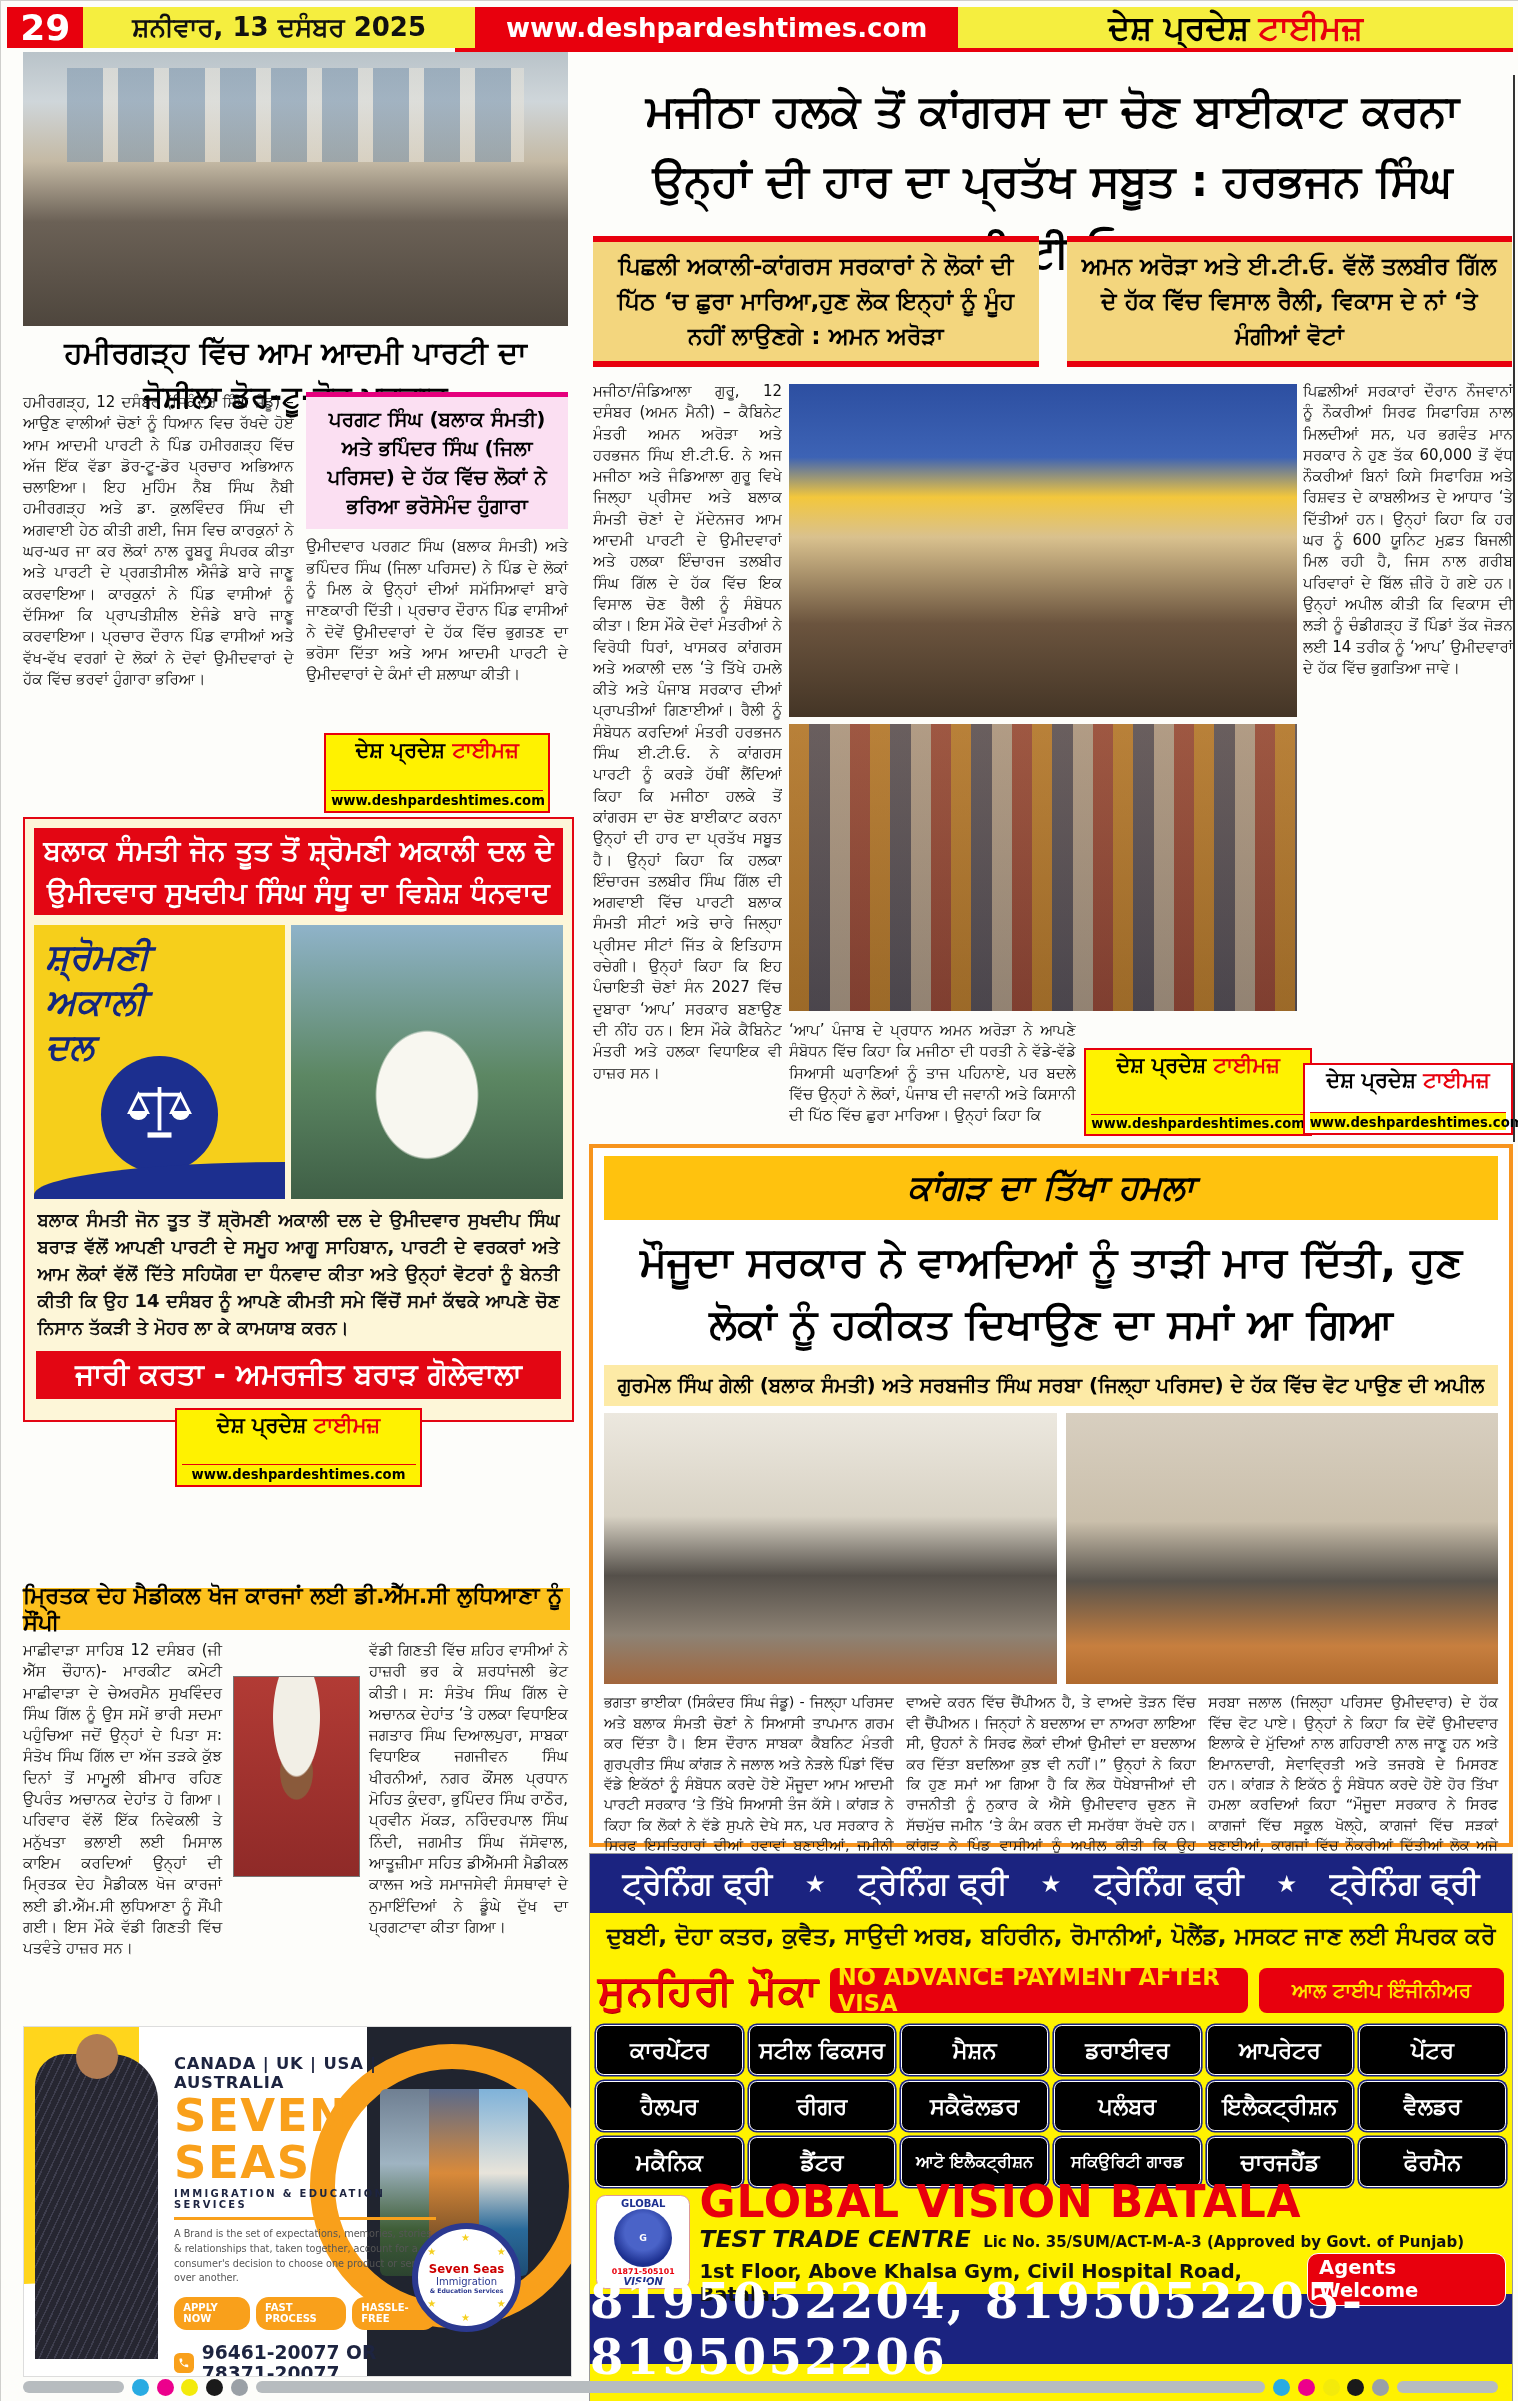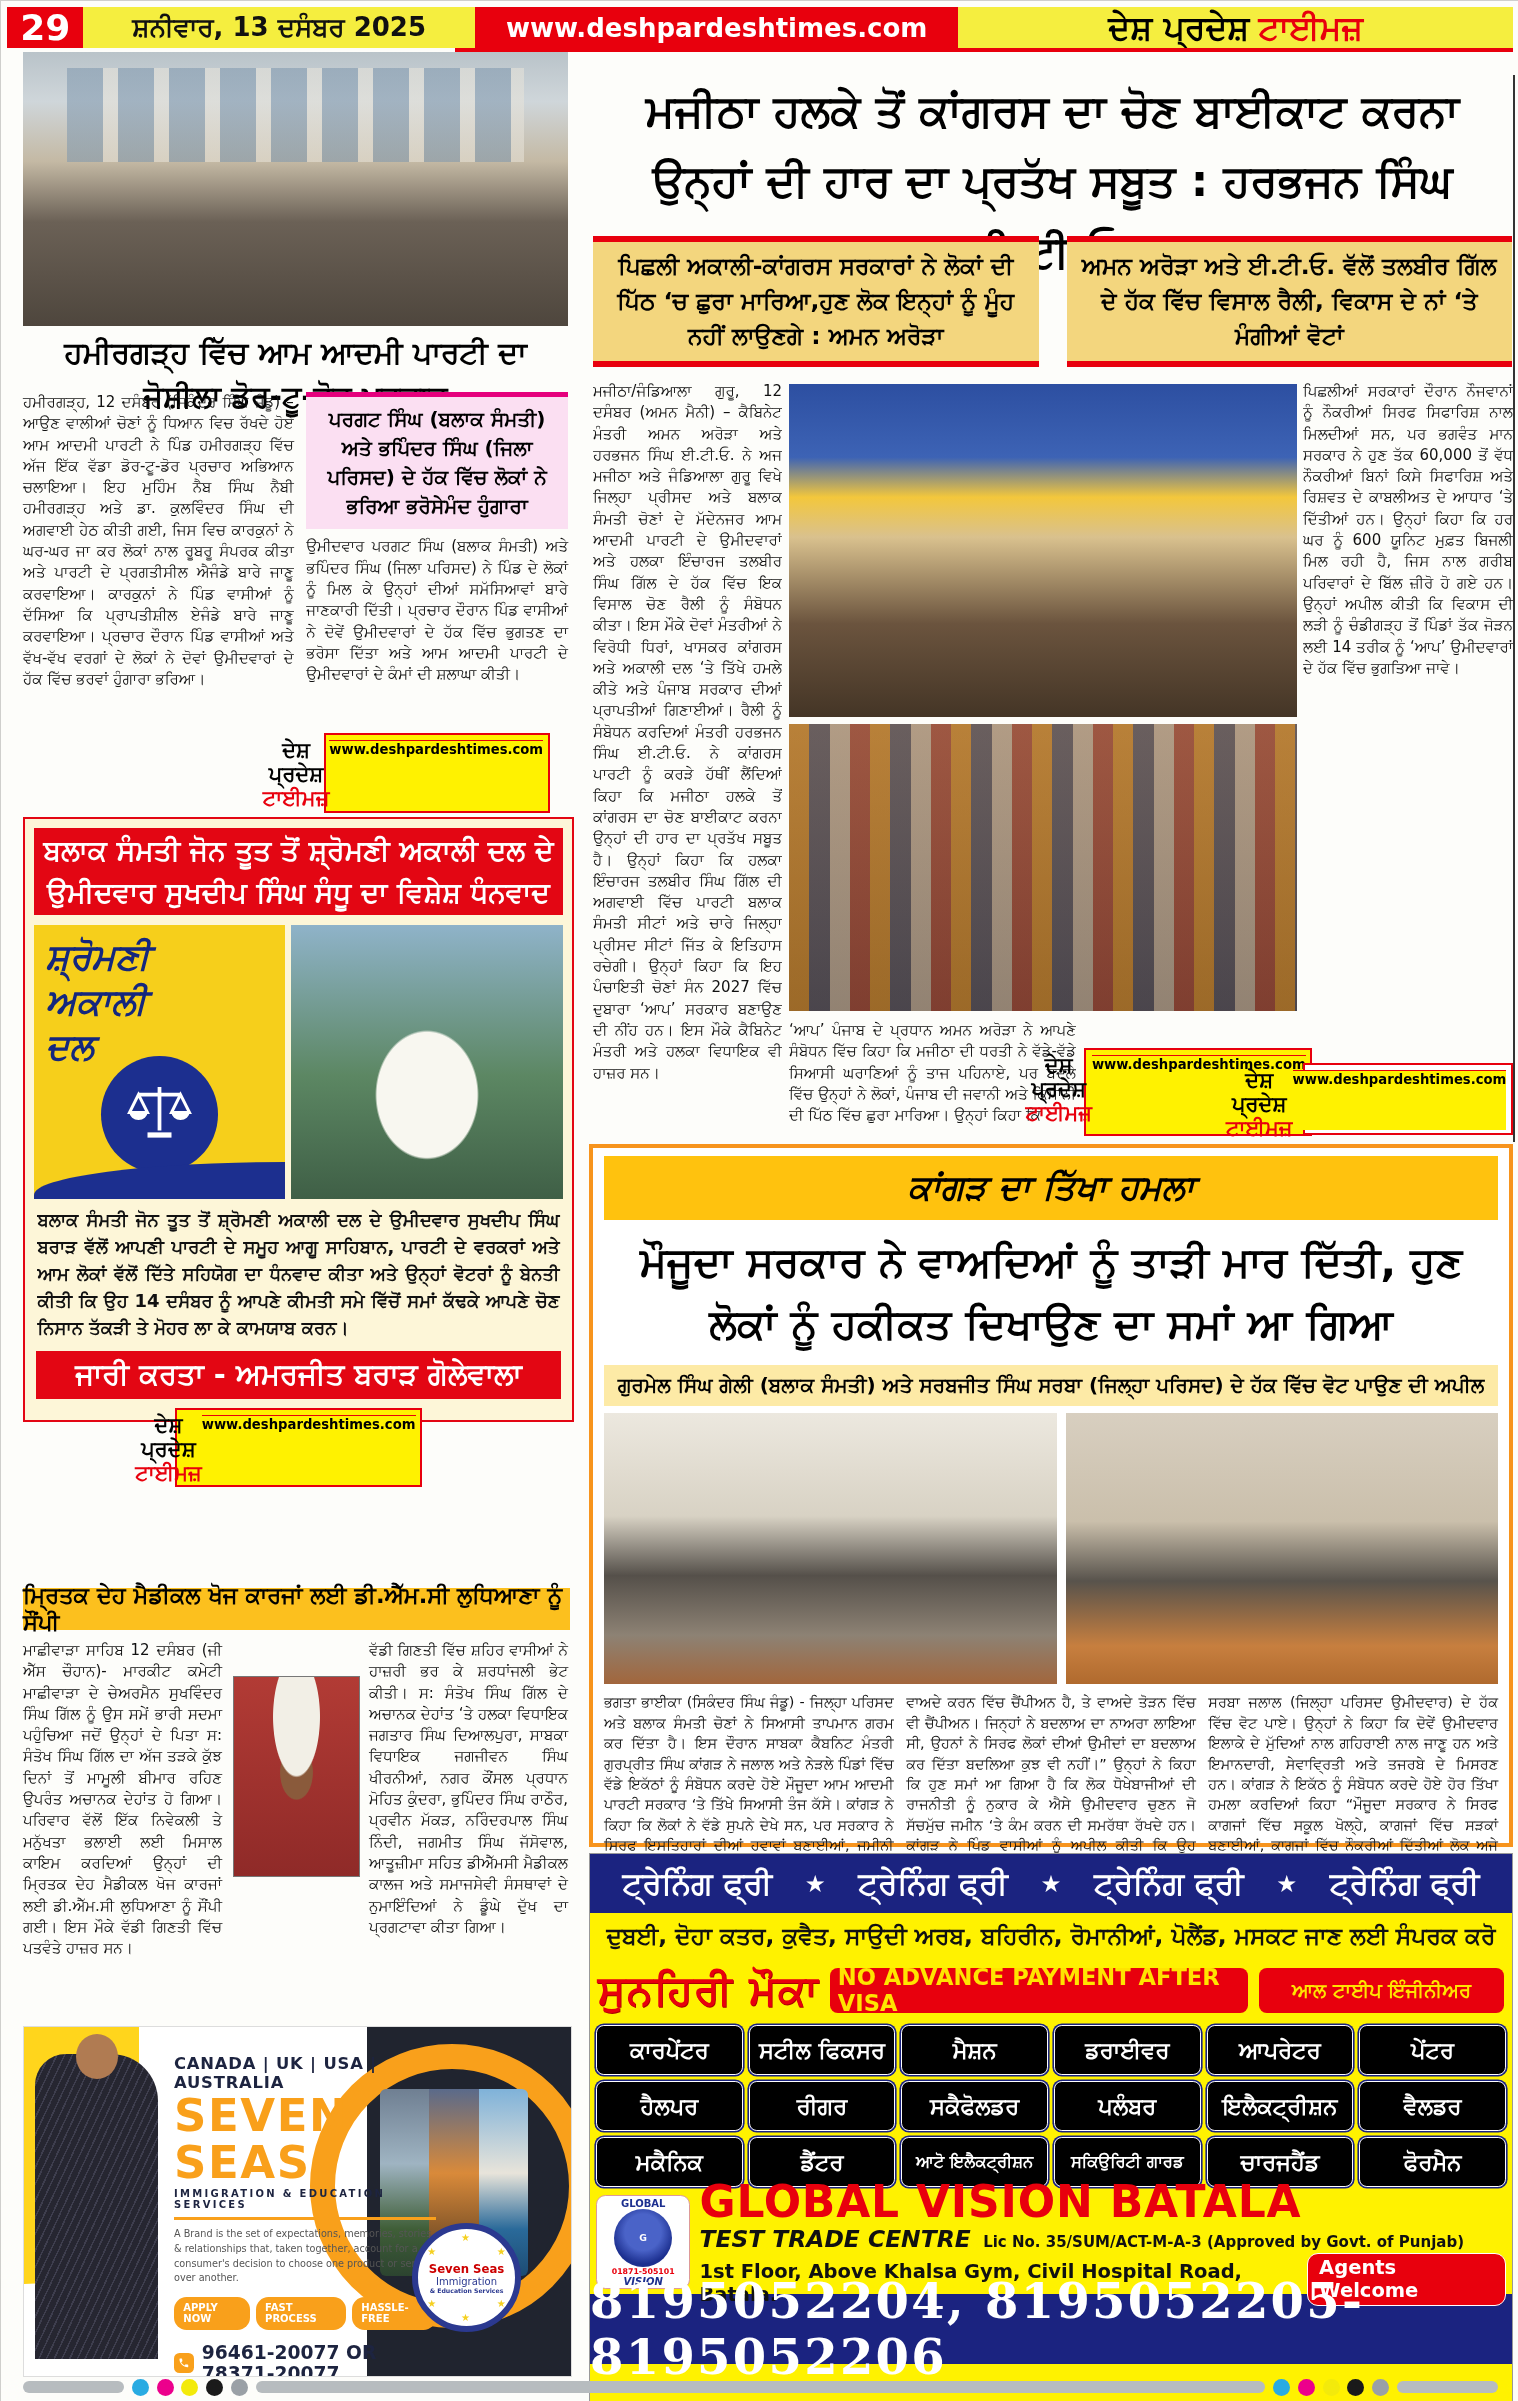--- a/index.html
+++ b/index.html
@@ -34,21 +34,21 @@
            linear-gradient(180deg,#8fb3c9 0%,#5c8763 55%,#3f5f46 100%);}
   .ph-obit{background:radial-gradient(ellipse at 50% 20%,#f2efe6 0 26%,rgba(0,0,0,0) 27%),
            radial-gradient(ellipse at 50% 48%,#8a5a3b 0 18%,rgba(0,0,0,0) 19%),
            linear-gradient(180deg,#b23b35 0%,#8f2a28 100%);border:0.8px solid #777;}
   
   .hl{font-weight:bold;color:#000;text-align:center;}
   .txt{font-size:15px;line-height:1.42;text-align:justify;color:#111;}
   .colflex{display:flex;}
   
   .logobox{background:#fff200;border:2.3px solid #e8000d;text-align:center;
-           display:flex;flex-direction:row;justify-content:flex-end;padding:3.1px 4.7px;}
+           display:flex;flex-direction:column;justify-content:space-between;padding:3.1px 4.7px;}
   .logobox .l1{font-weight:bold;font-size:21px;color:#000;}
   .logobox .l1 .red{color:#e8000d;}
   .logobox .l2{font-weight:bold;font-size:13.2px;color:#000;border-top:1.6px solid #e8000d;margin-top:1.6px;padding-top:1.6px;}
   
   .pinkbox{border-top:5.5px solid #e5007d;background:#fbdff2;padding:7.8px 6.2px;
            font-weight:bold;font-size:20px;text-align:center;line-height:1.45;}
   
   .subbox{border-top:6.2px solid #e8000d;border-bottom:6.2px solid #e8000d;background:#f3d67e;
           font-weight:bold;font-size:23.4px;text-align:center;line-height:1.5;
           display:flex;align-items:center;justify-content:center;padding:7.8px 12.5px;}

